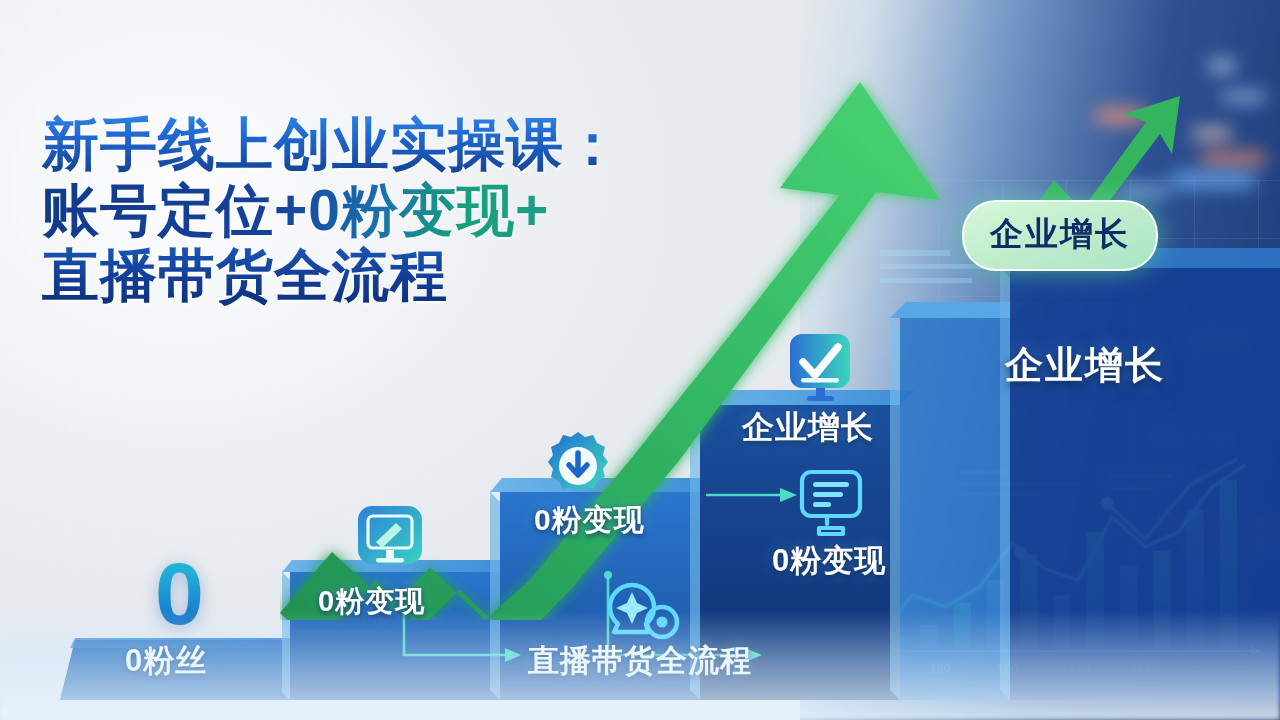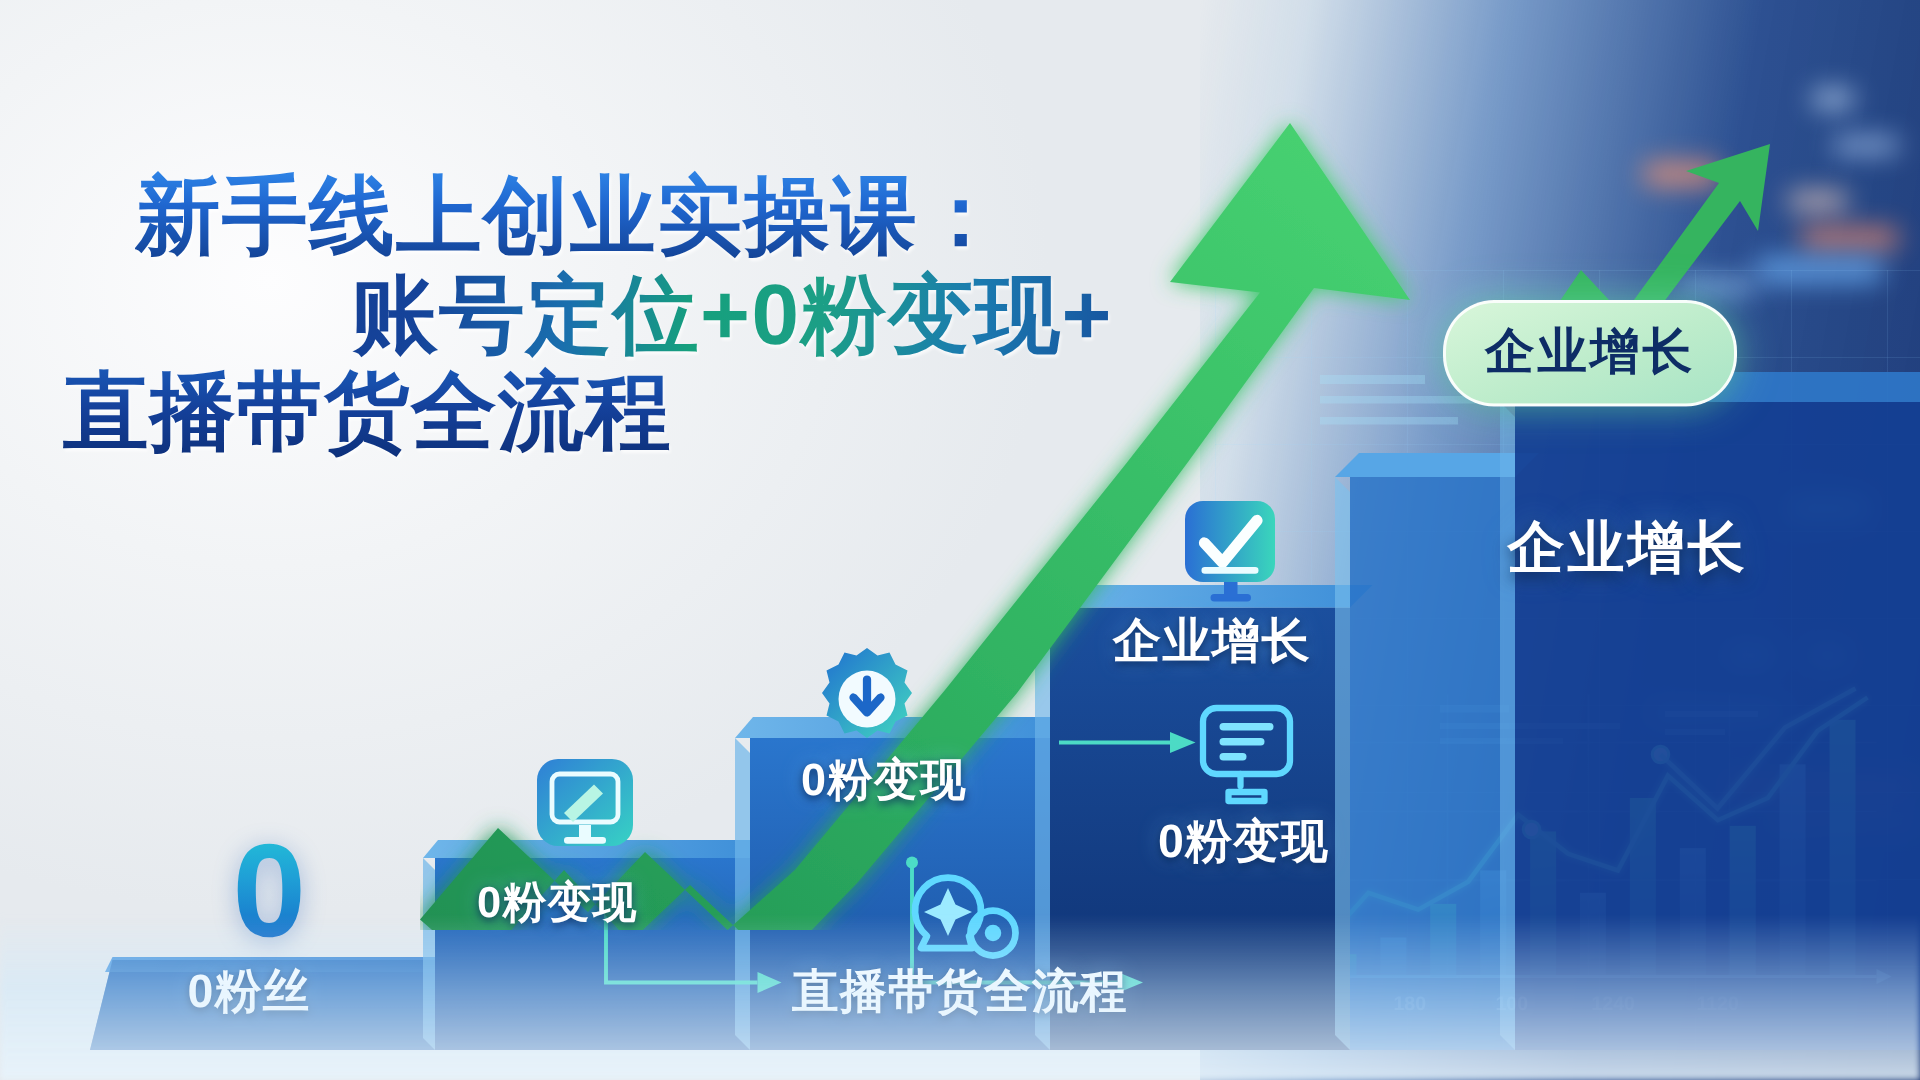--- a/index.html
+++ b/index.html
@@ -70,27 +70,25 @@
   
   .headline { position:absolute; left:42px; top:112px; width:700px; }
   .hl-line {
     font-size:57px; font-weight:bold; line-height:1.15;
     letter-spacing:1px; white-space:nowrap;
   }
   .hl1 {
     background:linear-gradient(180deg,#2f86e8 0%,#1f66cf 38%,#123f8f 100%);
     -webkit-background-clip:text; background-clip:text; color:transparent;
     filter:drop-shadow(1px 2px 1px rgba(255,255,255,.75));
-    margin-left:48px;
   }
   .hl2 {
     background:linear-gradient(100deg,#113a8a 0%,#15439a 34%,#1a6fae 48%,#16a07d 60%,#1c9f86 72%,#1b7bb0 86%,#17549f 100%);
     -webkit-background-clip:text; background-clip:text; color:transparent;
     filter:drop-shadow(1px 2px 1px rgba(255,255,255,.7));
-    text-align:right;
   }
   .hl3 {
     background:linear-gradient(180deg,#1a59b8 0%,#14409a 45%,#0d2f78 100%);
     -webkit-background-clip:text; background-clip:text; color:transparent;
     filter:drop-shadow(1px 2px 1px rgba(255,255,255,.7));
   }
 
   
   .pill-badge {
     position:absolute; left:962px; top:200px;

